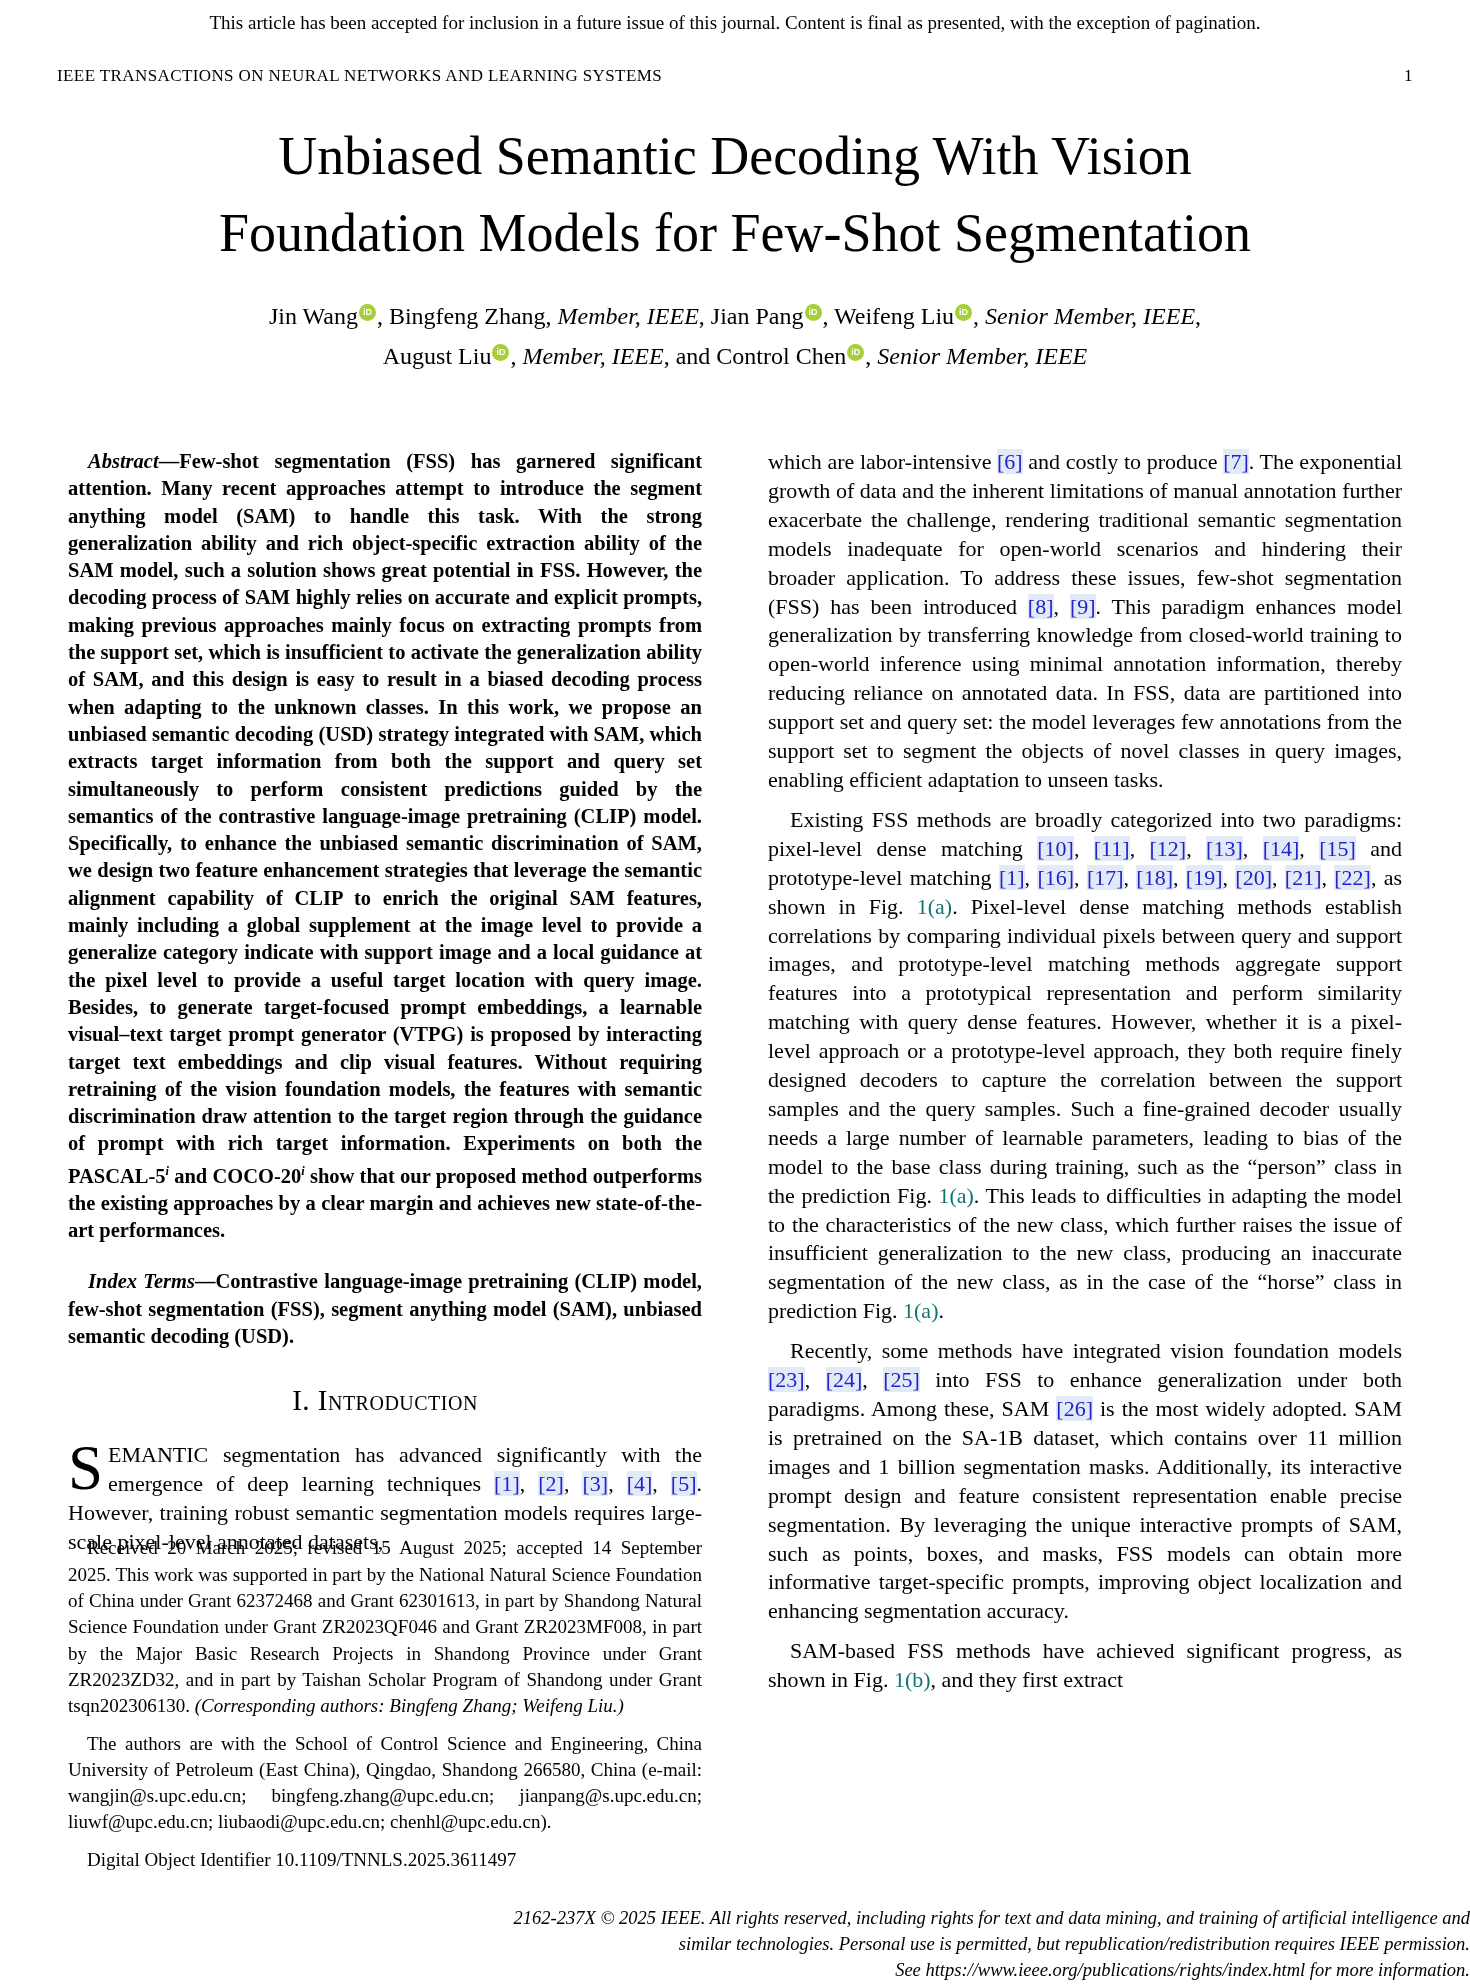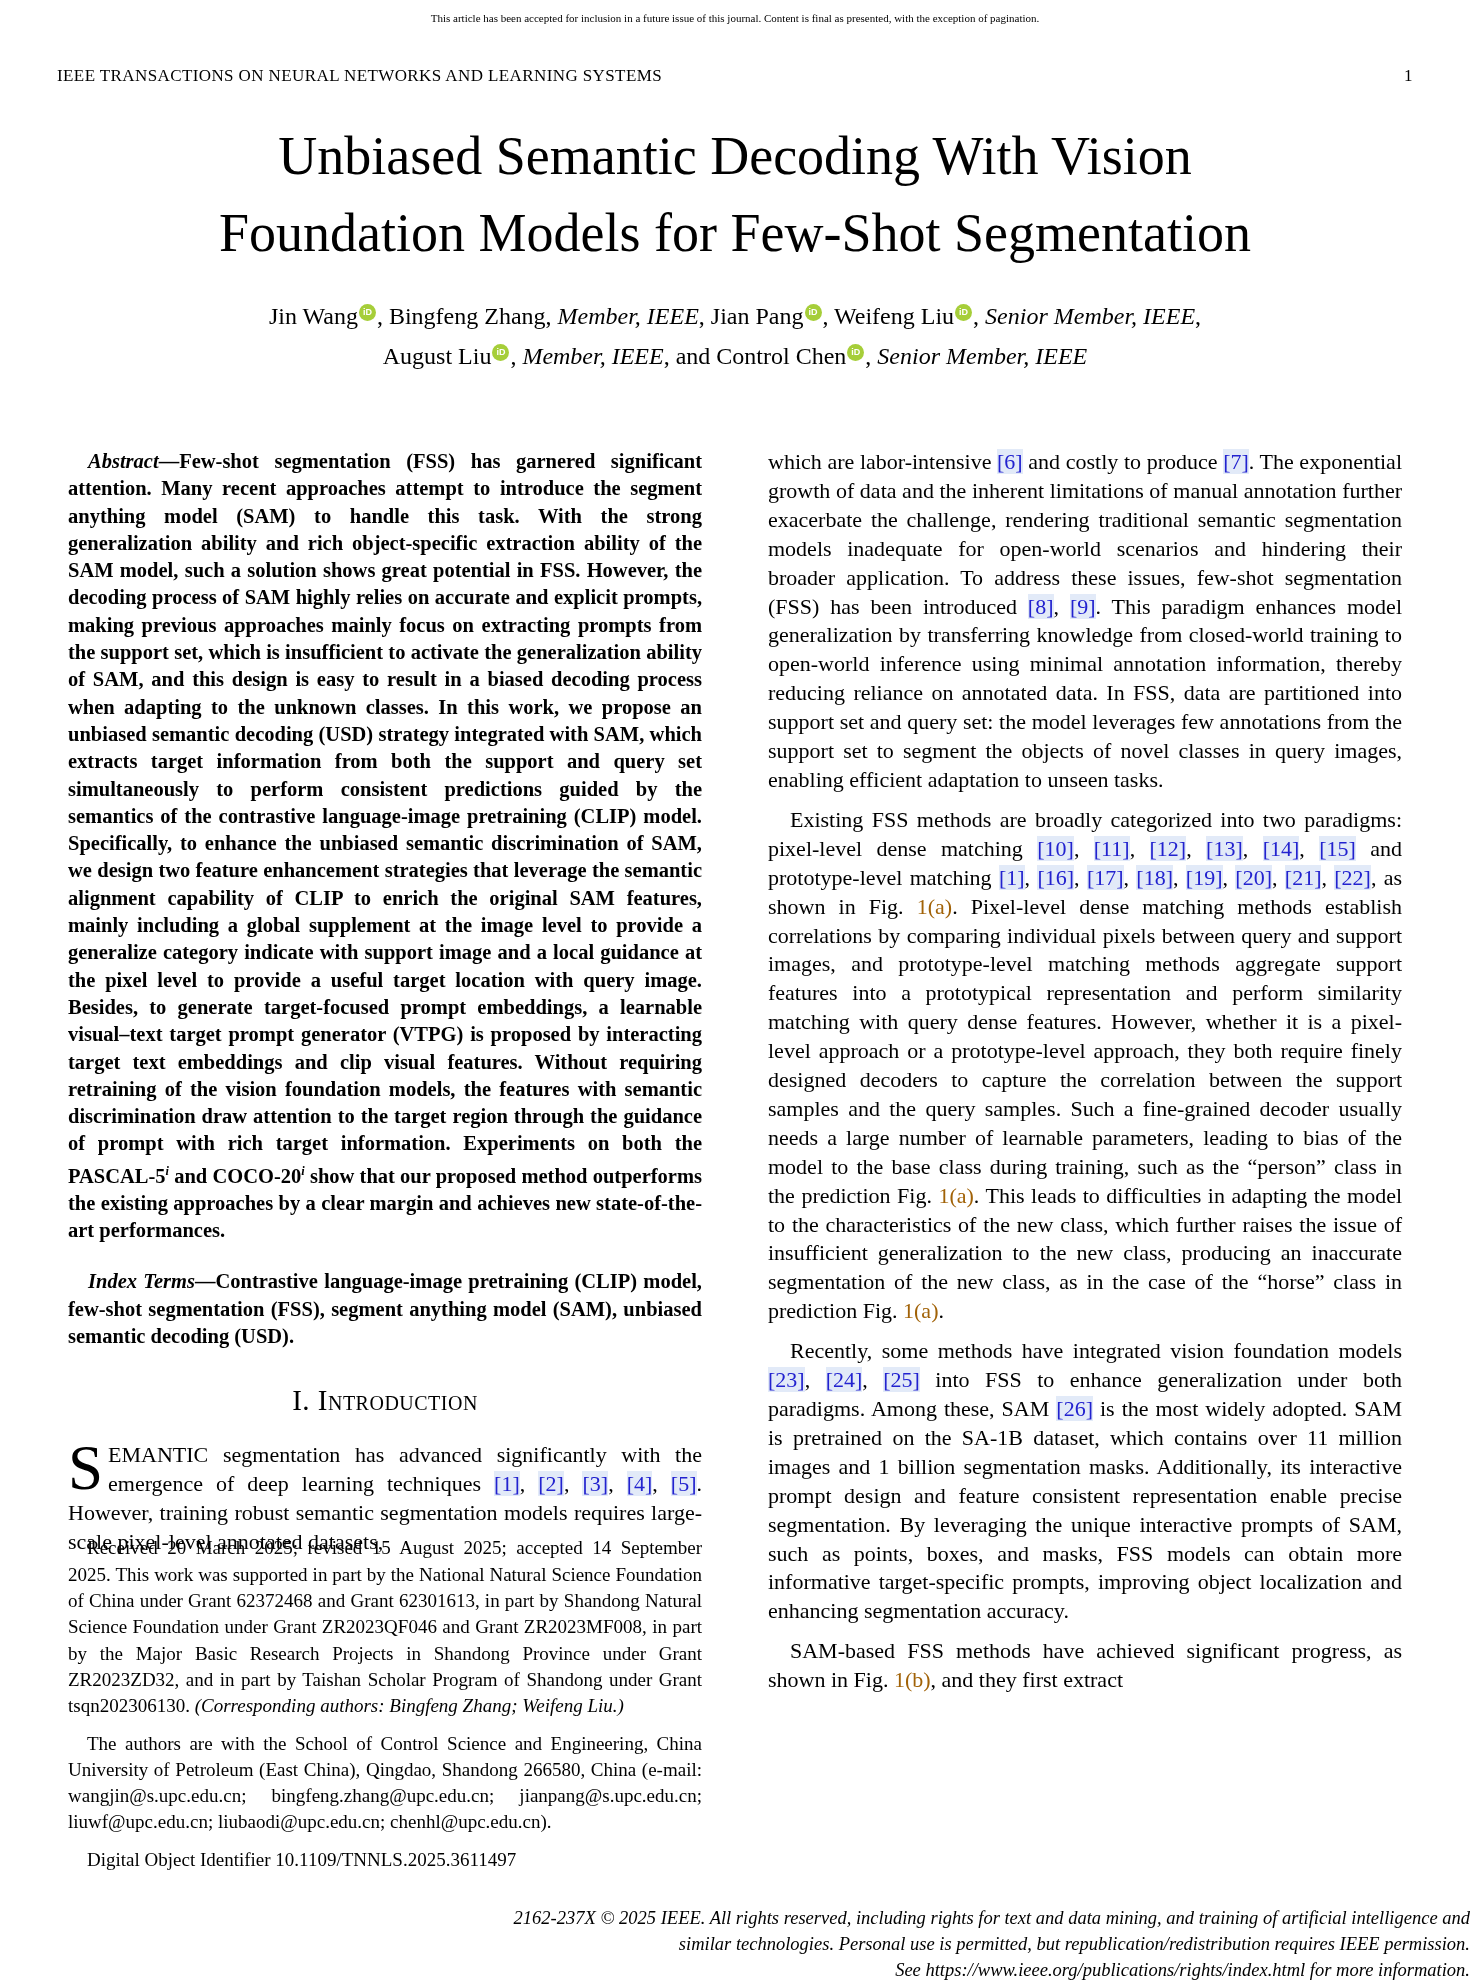--- a/index.html
+++ b/index.html
@@ -3,40 +3,40 @@
 <meta charset="utf-8">
 <style>
   html,body{margin:0;padding:0;background:#ffffff;}
   .page{
     position:relative;width:1470px;height:1986px;margin:0 auto;
     background:#ffffff;color:#000;overflow:hidden;
     font-family:"Liberation Serif","DejaVu Serif",serif;
   }
   .notice{
     position:absolute;top:12px;left:0;width:100%;
-    text-align:center;font-size:11px;color:#000;
+    text-align:center;font-size:19px;color:#000;
   }
   .journal-row{
     position:absolute;top:66px;left:57px;right:57px;
     font-size:17px;letter-spacing:.4px;
   }
   .journal-row .pageno{position:absolute;right:0;top:0;}
   .title{
     position:absolute;top:118px;left:0;width:100%;
     text-align:center;font-size:54px;font-weight:400;line-height:77px;margin:0;
   }
   .authors{
     position:absolute;top:296px;left:0;width:100%;
     text-align:center;font-size:24px;line-height:40px;
   }
   .it{font-style:italic;}
   .bi{font-weight:700;font-style:italic;}
   .supi{font-size:60%;vertical-align:super;font-style:italic;}
   .cite{color:#2222cf;background:#e2eaf8;}
-  .fig{color:#a16207;}
+  .fig{color:#0f766e;}
   .orcid{
     display:inline-block;background:#A6CE39;color:#fff;
     width:17px;height:17px;border-radius:50%;
     font-size:9px;line-height:17px;text-align:center;
     vertical-align:super;margin:0 1px;
     font-family:"Liberation Sans",sans-serif;font-style:normal;font-weight:700;
   }
   .col{position:absolute;top:437px;width:656px;}
   .col.left{left:57px;height:1449px;}
   .col.right{left:757px;}

